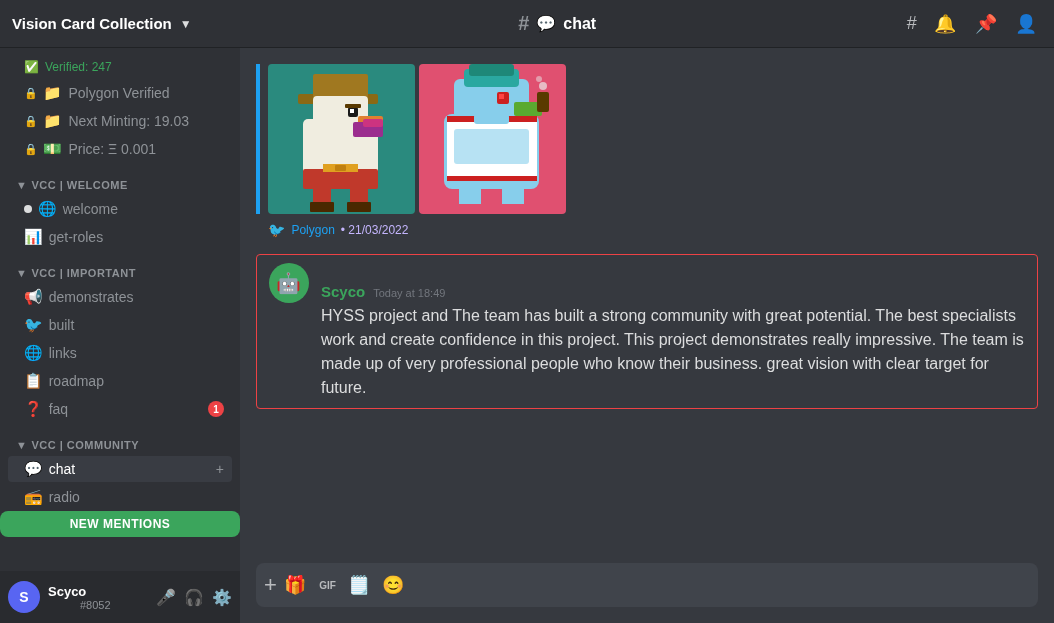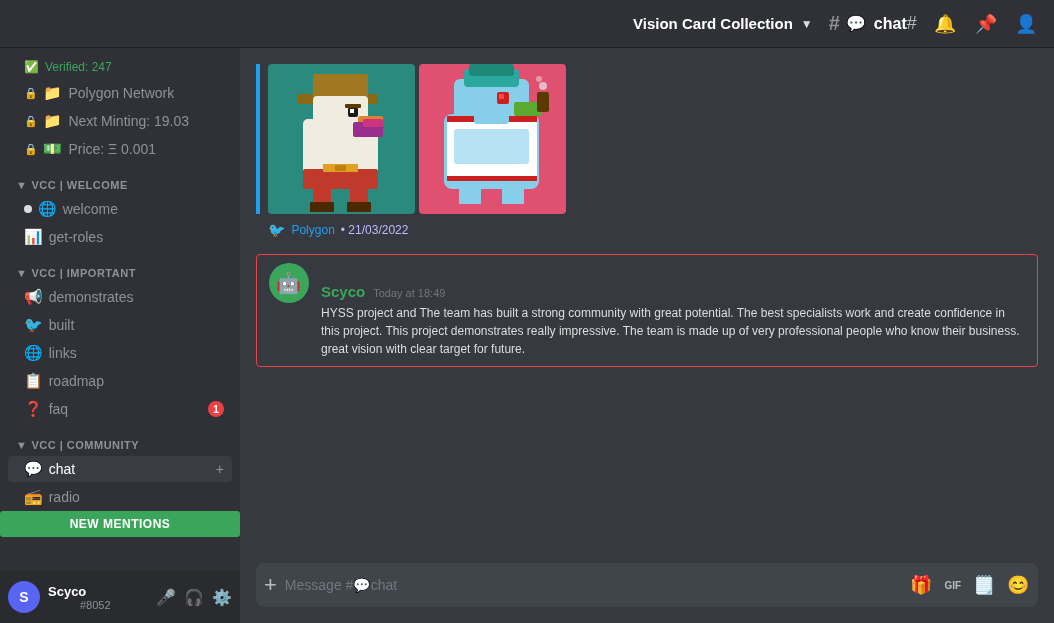--- a/index.html
+++ b/index.html
@@ -13,21 +13,21 @@
       display: flex;
       flex-direction: column;
     }
 
     
     .top-bar {
       height: 48px;
       background: #2f3136;
       display: flex;
       align-items: center;
-      justify-content: flex-end;
+      justify-content: space-between;
       border-bottom: 1px solid #202225;
       flex-shrink: 0;
     }
     .top-bar-left {
       display: flex;
       align-items: center;
       padding-left: 12px;
       gap: 8px;
     }
     .server-name {
@@ -142,21 +142,21 @@
     }
 
     .new-mentions-bar {
       background: #3ba55c;
       color: #fff;
       font-size: 12px;
       font-weight: 700;
       text-align: center;
       padding: 6px 12px;
       cursor: pointer;
-      border-radius: 3px;
+      border-radius: 8px;
       letter-spacing: 0.5px;
     }
 
     .user-bar {
       height: 52px;
       background: #292b2f;
       display: flex;
       align-items: center;
       padding: 0 8px;
       gap: 8px;
@@ -256,21 +256,21 @@
       font-weight: 600;
       font-size: 15px;
       color: #3ba55c;
     }
     .message-timestamp {
       font-size: 11px;
       color: #72767d;
       margin-top: 24px;
     }
     .message-text {
-      font-size: 12px;
+      font-size: 16px;
       color: #dcddde;
       line-height: 1.5;
     }
 
     .highlighted-message {
       border: 1.5px solid #ed4245;
       border-radius: 4px;
       padding: 8px 12px;
       background: transparent;
     }
@@ -337,21 +337,21 @@
   <div class="sidebar">
 
     <div class="sidebar-item" style="color:#3ba55c; font-size:12px; margin-top:8px;">
       <span>✅</span>
       <span>Verified: 247</span>
     </div>
 
     <div class="sidebar-item">
       <span class="lock-icon">🔒</span>
       <span class="item-icon">📁</span>
-      <span class="item-text">Polygon Network</span>
+      <span class="item-text">Polygon Verified</span>
     </div>
     <div class="sidebar-item">
       <span class="lock-icon">🔒</span>
       <span class="item-icon">📁</span>
       <span class="item-text">Next Minting: 19.03</span>
     </div>
     <div class="sidebar-item">
       <span class="lock-icon">🔒</span>
       <span class="item-icon">💵</span>
       <span class="item-text">Price: Ξ 0.001</span>
@@ -529,21 +529,20 @@
           </div>
           <div class="message-text">HYSS project and The team has built a strong community with great potential. The best specialists work and create confidence in this project. This project demonstrates really impressive. The team is made up of very professional people who know their business. great vision with clear target for future.</div>
         </div>
       </div>
 
     </div>
 
     <div class="message-input-area">
       <div class="message-input-wrapper">
         <span class="input-plus-btn">+</span>
-        <input class="message-input" type="text" placeholder="Message #💬chat" style="">
         <div class="input-icons">
           <span class="input-icon">🎁</span>
           <span class="input-icon" style="font-size:10px;font-weight:700;color:#b9bbbe;">GIF</span>
           <span class="input-icon">🗒️</span>
           <span class="input-icon">😊</span>
         </div>
       </div>
     </div>
   </div>
 

